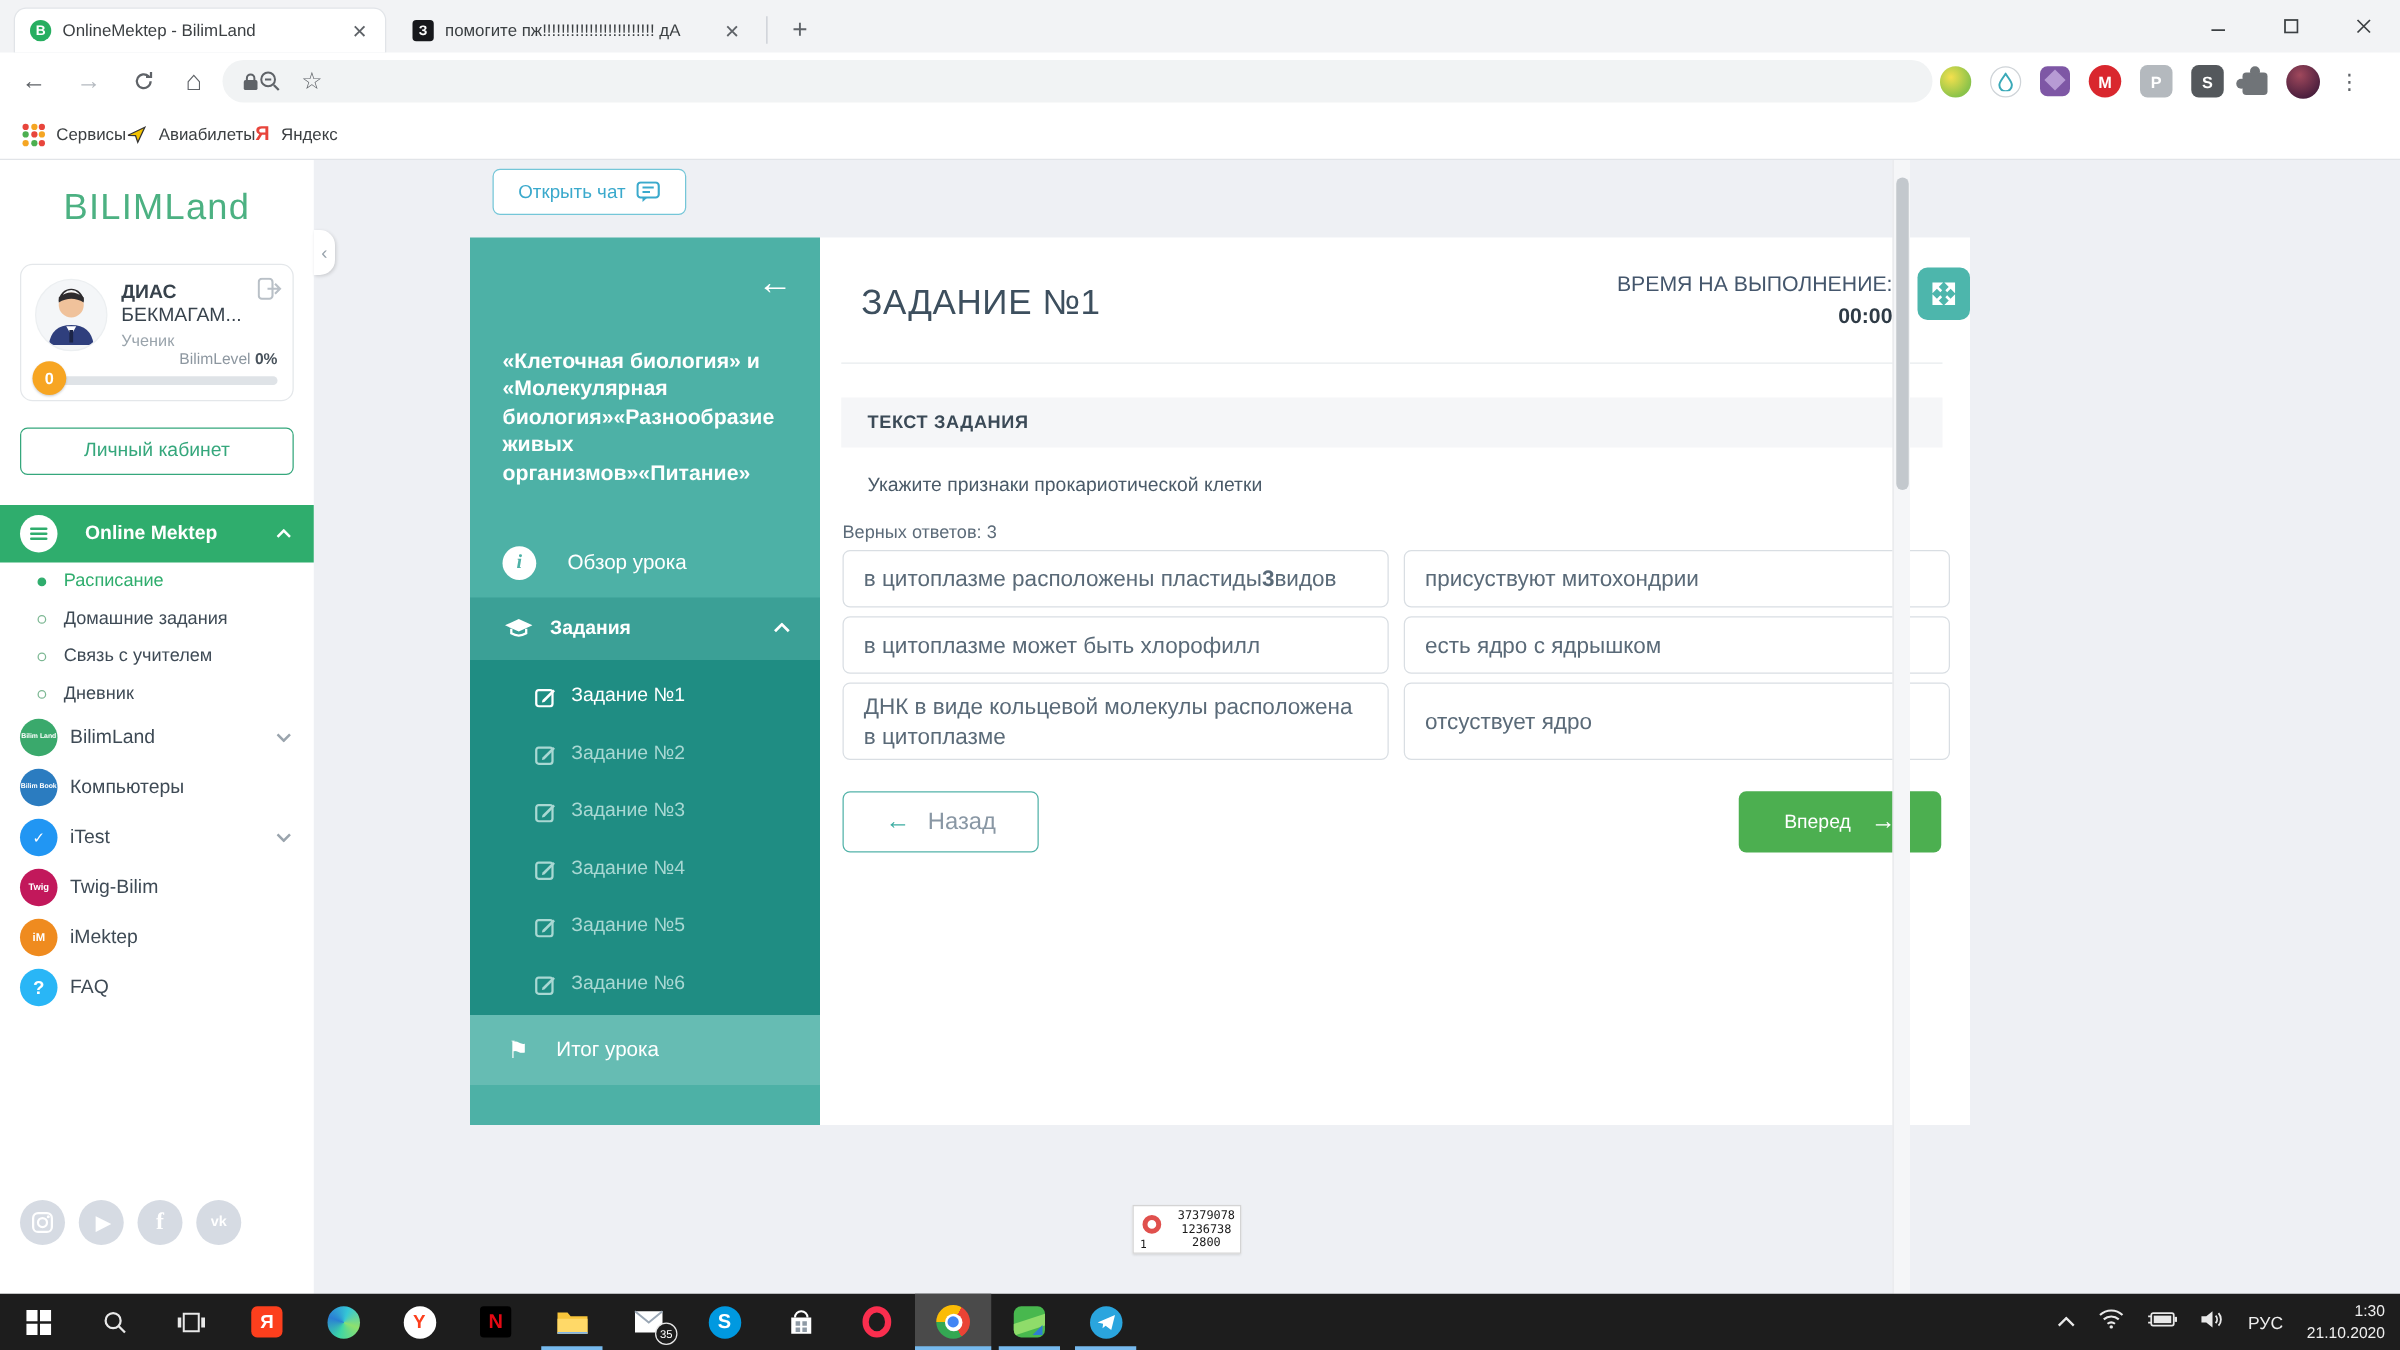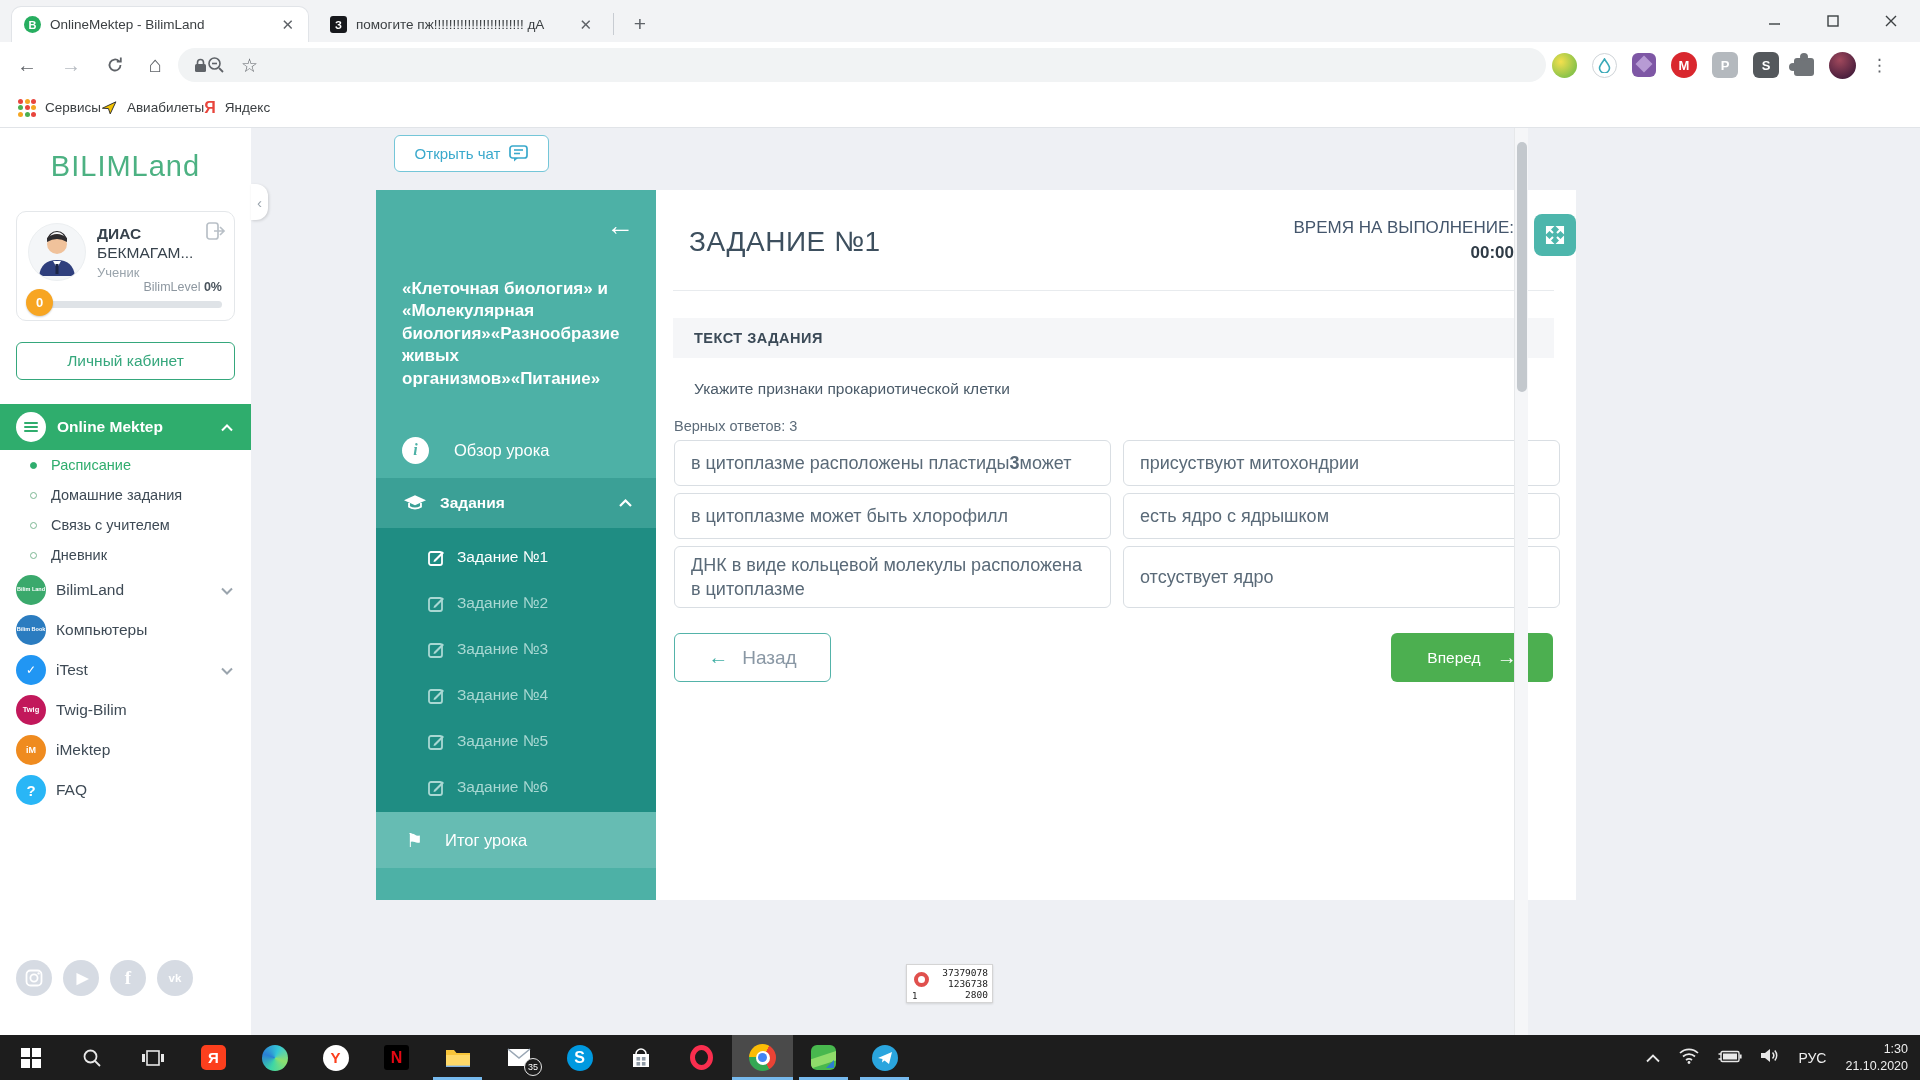--- a/index.html
+++ b/index.html
@@ -44,21 +44,21 @@
   .u-first { position:absolute; left:80px; top:13px; font-size:15.5px; font-weight:bold; color:#37424c; }
   .u-last  { position:absolute; left:80px; top:32px; font-size:15.5px; color:#37424c; }
   .u-role  { position:absolute; left:80px; top:53px; font-size:13px; color:#9aa4ac; }
   .logout  { position:absolute; right:8px; top:10px; }
   .lvl-row { position:absolute; right:12px; top:68px; font-size:12.5px; color:#8d97a0; }
   .lvl-row b { color:#49535c; }
   .bar-track { position:absolute; left:14px; right:12px; top:89px; height:7px; background:#dfe3e7; border-radius:4px; }
   .lvl-badge { position:absolute; left:9px; top:77px; width:27px; height:27px; border-radius:50%; background:#f7a522; color:#fff; font-size:13px; font-weight:bold; display:flex; align-items:center; justify-content:center; box-shadow:0 1px 2px rgba(0,0,0,.2); }
   .cabinet-btn { position:absolute; left:16px; top:214px; width:219px; height:38px; border:1px solid #35a77c; border-radius:6px; background:#fff; color:#35a77c; font-size:15.5px; display:flex; align-items:center; justify-content:center; }
   .grp-main { position:absolute; left:0; top:276px; width:251px; height:46px; background:#2fad6d; color:#fff; display:flex; align-items:center; }
-  .grp-main .glabel { font-weight:bold; font-size:15.5px; margin-left:11px; }
+  .grp-main .glabel { font-weight:bold; font-size:15.5px; margin-left:22px; }
   .om-icon { width:30px; height:30px; border-radius:50%; background:#fff; margin-left:16px; display:flex; flex-direction:column; align-items:center; justify-content:center; gap:2px; }
   .om-icon i { display:block; width:14px; height:2px; background:#2fad6d; border-radius:1px; }
   .subnav { position:absolute; left:0; top:322px; width:251px; }
   .subitem { height:30px; display:flex; align-items:center; font-size:14.5px; color:#3e4a55; }
   .subitem .dot { width:7px; height:7px; border-radius:50%; border:1.5px solid #7db894; margin-left:30px; margin-right:14px; }
   .subitem.active { color:#2fad6d; }
   .subitem.active .dot { background:#2fad6d; border-color:#2fad6d; }
   .grps { position:absolute; left:0; top:442px; width:251px; }
   .grp { height:40px; display:flex; align-items:center; font-size:15.5px; color:#3e4a55; position:relative; }
   .cicon { width:30px; height:30px; border-radius:50%; margin-left:16px; margin-right:10px; display:flex; flex-direction:column; align-items:center; justify-content:center; color:#fff; text-align:center; line-height:1; flex:0 0 30px; }
@@ -107,21 +107,21 @@
   .btn-back { position:absolute; left:18px; top:443px; width:157px; height:49px; background:#fff; border:1px solid #53b3a9; border-radius:6px; display:flex; align-items:center; justify-content:center; gap:14px; }
   .btn-back .ar { color:#3fae a3; color:#3faea3; font-size:20px; font-weight:bold; }
   .btn-back .lb { color:#8997a4; font-size:19px; }
   .btn-next { position:absolute; right:23px; top:443px; width:162px; height:49px; background:#4caf50; border:none; border-radius:6px; display:flex; align-items:center; justify-content:center; gap:16px; color:#fff; }
   .btn-next .lb { font-size:15.5px; }
   .btn-next .ar { font-size:20px; font-weight:bold; }
 
   
   .hit-counter { position:absolute; left:906px; top:836px; width:87px; height:39px; background:#fff; border:1px solid #d4d4d4; box-shadow:0 1px 2px rgba(0,0,0,.12); }
   .hc-ring { position:absolute; left:7px; top:7px; width:15px; height:15px; border:4.5px solid #e0504d; border-radius:50%; }
-  .hc-nums { position:absolute; right:4px; top:2px; text-align:right; font-family:"DejaVu Sans Mono",monospace; font-size:9.5px; line-height:11px; color:#1a1a1a; }
+  .hc-nums { position:absolute; right:4px; top:2px; text-align:center; font-family:"DejaVu Sans Mono",monospace; font-size:9.5px; line-height:11px; color:#1a1a1a; }
   .hc-one { position:absolute; left:5px; bottom:1px; font-family:"DejaVu Sans Mono",monospace; font-size:9px; color:#1a1a1a; }
 
   
   .taskbar { position:absolute; left:0; top:1035px; width:1920px; height:45px; background:#1d1d1d; display:flex; }
   .tcell { width:61px; height:45px; display:flex; align-items:center; justify-content:center; position:relative; }
   .tcell.active { background:#4a4a4a; }
   .tcell .runline { position:absolute; bottom:0; left:6px; right:6px; height:3px; background:#76b9ed; }
   .tcell.active .runline { left:0; right:0; }
   .badge35 { position:absolute; right:7px; bottom:4px; width:18px; height:18px; border-radius:50%; background:#1d1d1d; border:1px solid #e8e8e8; color:#fff; font-size:9px; display:flex; align-items:center; justify-content:center; }
   .tray { margin-left:auto; display:flex; align-items:center; gap:19px; padding-right:12px; }
@@ -501,21 +501,21 @@
       </div>
       <div class="tc-div"></div>
       <div class="tc-texthead">ТЕКСТ ЗАДАНИЯ</div>
       <div class="tc-question">Укажите признаки прокариотической клетки</div>
       <div class="tc-correct">Верных ответов: 3</div>
 
       <div class="ansgrid">
         <div class="ans">
             <span>в цитоплазме расположены пластиды </span>
             <b>3</b>
-            <span> может</span>
+            <span> видов</span>
           </div>
         <div class="ans">
             <span>присуствуют митохондрии</span>
           </div>
         <div class="ans">
             <span>в цитоплазме может быть хлорофилл</span>
           </div>
         <div class="ans">
             <span>есть ядро с ядрышком</span>
           </div>

